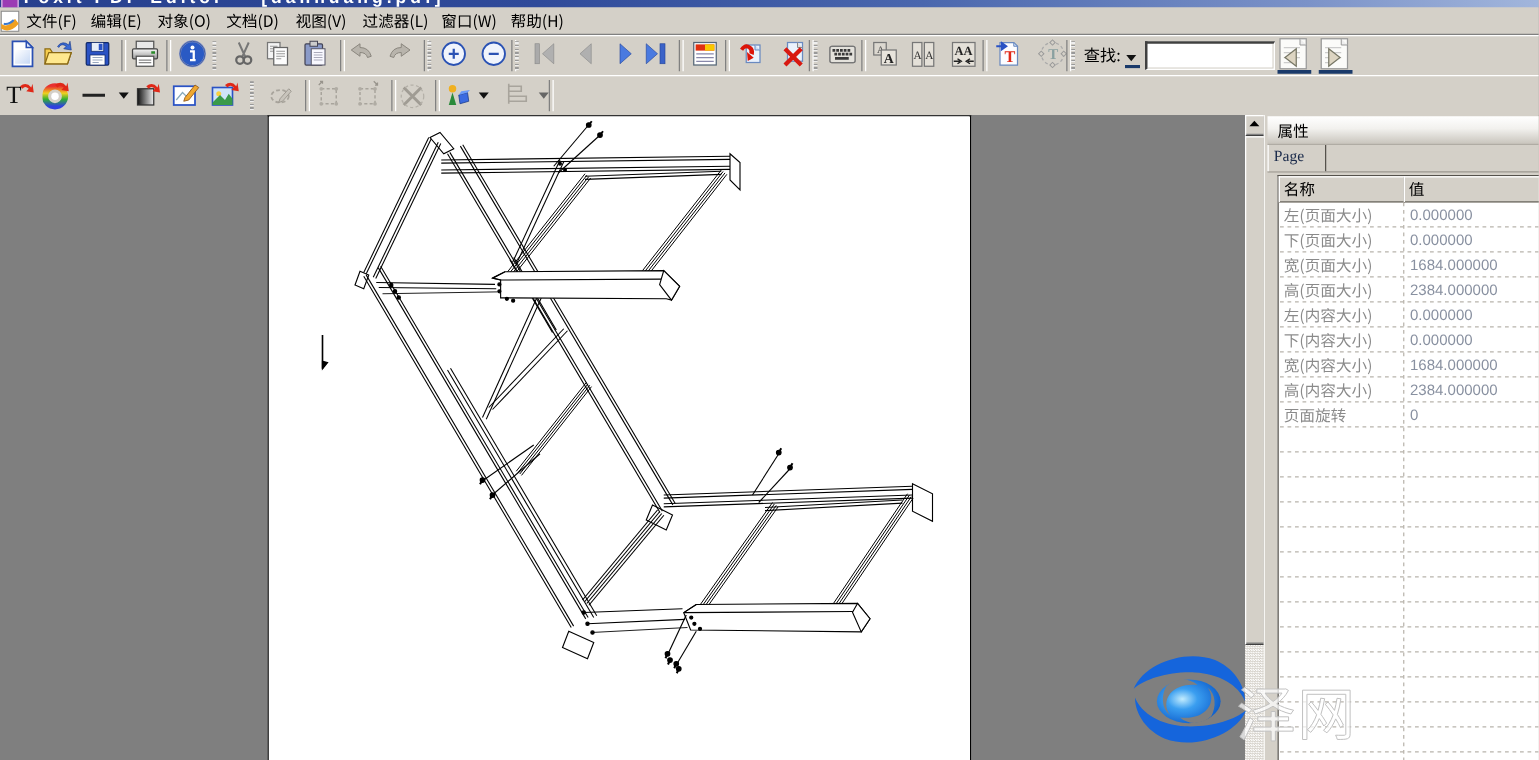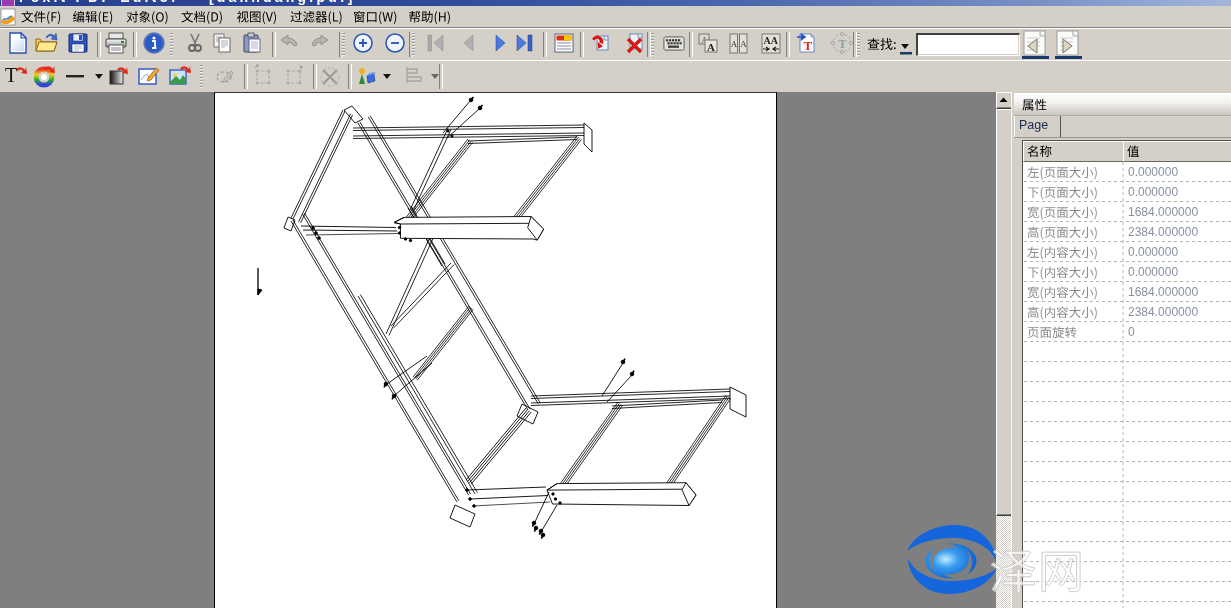--- a/index.html
+++ b/index.html
@@ -447,21 +447,21 @@
       <path d="M6.5 3.5 L10.5 8 L2.5 8 Z" fill="#000"></path>
     </svg></div>
 <div class="abs" style="left:996px;top:109px;width:15px;height:405px;background:#d4d0c8;border-top:1px solid #fff;border-left:1px solid #fff;border-right:1.5px solid #404040;border-bottom:1.5px solid #404040;box-shadow:inset -1px -1px 0 #808080;"></div>
 <div class="abs" style="left:1011px;top:92px;width:220px;height:516px;background:#d4d0c8;border-left:1px solid #f6f5f2;"></div>
 <div class="abs" style="left:1014px;top:93px;width:217px;height:22px;background:linear-gradient(to bottom,#ffffff 0%,#f2f1ee 45%,#c9c5bd 100%);border-bottom:1px solid #b0aca4;"></div>
 <svg class="abs" style="left:1014px;top:93px" width="217" height="22" viewBox="0 0 217 22">
     <path d="M10.675 7.299999999999999H18.137500000000003V8.4125H10.675ZM9.75 6.549999999999999V10.2C9.75 12.2 9.6375 14.9875 8.4 16.95C8.6375 17.0375 9.05 17.275 9.225 17.425C10.5 15.375 10.675 12.325 10.675 10.2V9.1625H19.075000000000003V6.549999999999999ZM12.5 11.7375H14.7125V12.625H12.5ZM15.5625 11.7375H17.8375V12.625H15.5625ZM16.35 15.0 16.725 15.55 15.5625 15.5875V14.625H18.4V16.65C18.4 16.775 18.3625 16.825 18.2125 16.825C18.0625 16.8375 17.6 16.8375 17.05 16.8125C17.137500000000003 17.0125 17.25 17.275 17.2875 17.4875C18.075000000000003 17.4875 18.5875 17.4875 18.887500000000003 17.375C19.200000000000003 17.25 19.275 17.0625 19.275 16.65V13.95H15.5625V13.2375H18.725V11.1375H15.5625V10.399999999999999C16.675 10.3125 17.725 10.1875 18.5375 10.0375L17.975 9.462499999999999C16.475 9.75 13.662500000000001 9.9125 11.3875 9.95C11.475 10.1125 11.5625 10.3875 11.5875 10.5625C12.575 10.5625 13.662500000000001 10.524999999999999 14.7125 10.462499999999999V11.1375H11.65V13.2375H14.7125V13.95H11.15V17.5125H12.0125V14.625H14.7125V15.6125L12.5125 15.6875L12.5625 16.4C13.787500000000001 16.35 15.45 16.2625 17.1125 16.175L17.4375 16.775L18.025 16.55C17.8 16.1 17.325000000000003 15.3625 16.9125 14.825Z M22.65 6.0V17.4875H23.5875V6.0ZM21.5 8.375C21.4125 9.3875 21.1875 10.7625 20.85 11.6L21.5875 11.85C21.9125 10.9375 22.1375 9.5 22.2125 8.475ZM23.675 8.299999999999999C24.0375 8.9875 24.4125 9.899999999999999 24.5375 10.462499999999999L25.2375 10.1C25.1 9.575 24.7125 8.6875 24.3375 8.0125ZM24.675 16.1625V17.05H32.3625V16.1625H29.2125V13.025H31.7875V12.149999999999999H29.2125V9.55H32.0625V8.649999999999999H29.2125V6.049999999999999H28.2625V8.649999999999999H26.7125C26.875 8.0375 27.025 7.375 27.15 6.725L26.2375 6.574999999999999C25.95 8.275 25.45 9.975 24.725 11.0625C24.95 11.1625 25.375 11.375 25.5625 11.5C25.8875 10.962499999999999 26.175 10.3 26.425 9.55H28.2625V12.149999999999999H25.6125V13.025H28.2625V16.1625Z" fill="#000"></path>
   </svg>
 <div class="abs" style="left:1014px;top:116px;width:217px;height:21px;border-bottom:1px solid #9a968e;"></div>
 <div class="abs" style="left:1014px;top:116px;width:45px;height:21px;background:#d4d0c8;border-right:1.5px solid #55524c;border-left:1px solid #fff;"></div>
-<div class="abs" style="left:1019px;top:118px;width:40px;height:16px;font-size:12.5px;color:#1a2a4a;font-family:Liberation Sans, sans-serif;">Page</div>
+<div class="abs" style="left:1019px;top:118px;width:40px;height:16px;font-size:12.5px;color:#1a2a4a;font-family:Liberation Serif, serif;">Page</div>
 <div class="abs" style="left:1022px;top:140px;width:209px;height:468px;background:#fff;border-left:1.4px solid #55524c;border-top:1.4px solid #55524c;"></div>
 <div class="abs" style="left:1023px;top:141px;width:99px;height:19px;background:#d4d0c8;border-top:1px solid #fff;border-left:1px solid #fff;border-right:1px solid #6a675f;border-bottom:1.4px solid #6a675f;"></div>
 <div class="abs" style="left:1123px;top:141px;width:108px;height:19px;background:#d4d0c8;border-top:1px solid #fff;border-left:1px solid #fff;border-right:1px solid #6a675f;border-bottom:1.4px solid #6a675f;"></div>
 <svg class="abs" style="left:1023px;top:141px" width="208" height="20" viewBox="0 0 208 20">
     <path d="M7.2875 8.3875C7.925000000000001 8.825 8.662500000000001 9.425 9.2125 9.925C7.75 10.7 6.1375 11.2625 4.5875 11.5875C4.7625 11.8 4.9875 12.2 5.075 12.45C5.7625 12.2875 6.4625 12.0875 7.15 11.8375V15.9875H8.0875V15.3375H13.662500000000001V15.9875H14.6125V10.75H9.6375C11.7125 9.6375 13.525 8.087499999999999 14.55 6.0875L13.925 5.699999999999999L13.762500000000001 5.75H9.3375C9.6375 5.399999999999999 9.912500000000001 5.0375 10.15 4.674999999999999L9.075 4.462499999999999C8.3375 5.6625 6.9125 7.05 4.8625 8.0125C5.0875 8.175 5.3875 8.5125 5.525 8.7375C6.7125 8.125 7.7 7.387499999999999 8.5125 6.612499999999999H13.1625C12.425 7.7124999999999995 11.3375 8.649999999999999 10.0875 9.4375C9.5 8.925 8.675 8.3 8.0125 7.85ZM13.662500000000001 14.475H8.0875V11.6125H13.662500000000001Z M22.9 9.375C22.6125 10.9375 22.1125 12.5 21.4 13.5C21.6125 13.6125 22.0 13.85 22.1625 13.9875C22.875 12.9 23.4375 11.2375 23.775 9.5375ZM26.275 9.5C26.825000000000003 10.8625 27.35 12.6875 27.525 13.8625L28.4 13.5875C28.200000000000003 12.4125 27.675 10.6375 27.1 9.25ZM23.15 4.524999999999999C22.8625 6.125 22.3375 7.7124999999999995 21.6 8.8V8.087499999999999H19.9875V5.862499999999999C20.5875 5.7125 21.15 5.5375 21.6125 5.35L21.05 4.612499999999999C20.15 5.012499999999999 18.6 5.375 17.2875 5.6C17.3875 5.8125 17.5125 6.125 17.55 6.324999999999999C18.05 6.25 18.5875 6.1625 19.1125 6.0625V8.087499999999999H17.175V8.962499999999999H19.0C18.525 10.399999999999999 17.675 12.025 16.9125 12.9125C17.0625 13.125 17.2875 13.4875 17.375 13.7125C17.9875 12.95 18.6125 11.725 19.1125 10.475V16.0125H19.9875V10.375C20.3875 10.925 20.8625 11.625 21.0625 11.9875L21.6125 11.25C21.375 10.9375 20.35 9.8 19.9875 9.4375V8.962499999999999H21.475L21.425 9.0375C21.65 9.149999999999999 22.05 9.3875 22.225 9.524999999999999C22.675 8.8625 23.0875 8.0 23.4125 7.0375H24.6625V14.85C24.6625 15.0125 24.6125 15.0625 24.45 15.0625C24.2875 15.075 23.7375 15.075 23.15 15.0625C23.2875 15.3 23.425 15.7 23.4875 15.95C24.2625 15.95 24.8 15.925 25.137500000000003 15.7875C25.475 15.6375 25.6 15.375 25.6 14.85V7.0375H27.2875C27.1 7.4875 26.85 7.9875 26.625 8.425L27.4625 8.625C27.8 7.9125 28.175 7.0625 28.475 6.2875L27.8625 6.112499999999999L27.725 6.1625H23.7C23.825 5.6875 23.95 5.199999999999999 24.05 4.699999999999999Z" fill="#000"></path>
     <path d="M111.4875 4.5C111.45 4.875 111.3875 5.324999999999999 111.325 5.775H108.1125V6.612499999999999H111.175C111.1 7.0375 111.025 7.4375 110.9375 7.7749999999999995H108.775V14.825H107.575V15.6375H115.975V14.825H114.8625V7.7749999999999995H111.7875C111.8875 7.4375 111.9875 7.0375 112.075 6.612499999999999H115.6V5.775H112.2625L112.4875 4.5625ZM109.625 14.825V13.7875H113.9875V14.825ZM109.625 10.2625H113.9875V11.3375H109.625ZM109.625 9.5625V8.5125H113.9875V9.5625ZM109.625 12.0125H113.9875V13.1H109.625ZM107.3 4.512499999999999C106.6375 6.4125 105.55 8.274999999999999 104.4 9.5C104.5625 9.725 104.825 10.212499999999999 104.925 10.425C105.2875 10.024999999999999 105.65 9.5625 105.9875 9.0625V16.0H106.8625V7.637499999999999C107.3625 6.737499999999999 107.8 5.762499999999999 108.1625 4.7875Z" fill="#000"></path>
   </svg>
 <svg class="abs" style="left:1023px;top:141px" width="208" height="467" viewBox="0 0 208 467">
     <line x1="1" y1="40.5" x2="208" y2="40.5" stroke="#b8b4ac" stroke-width="1" stroke-dasharray="3 3"></line>
     <line x1="1" y1="60.5" x2="208" y2="60.5" stroke="#b8b4ac" stroke-width="1" stroke-dasharray="3 3"></line>

